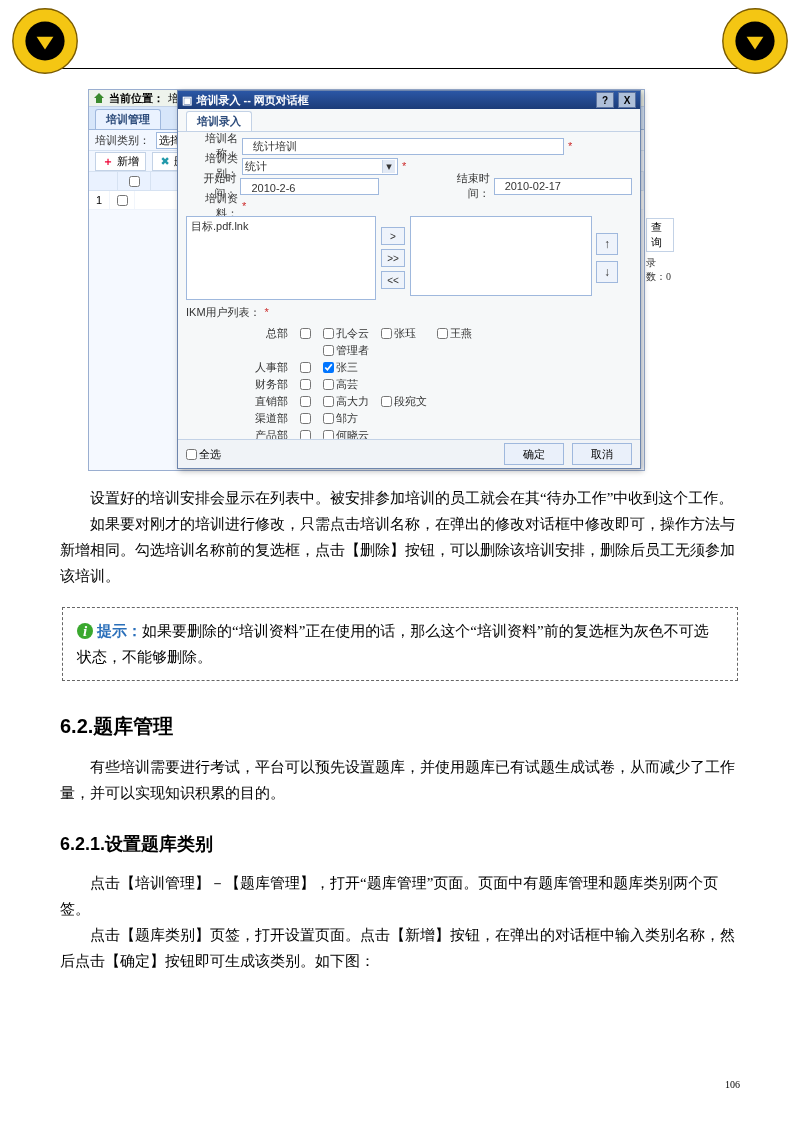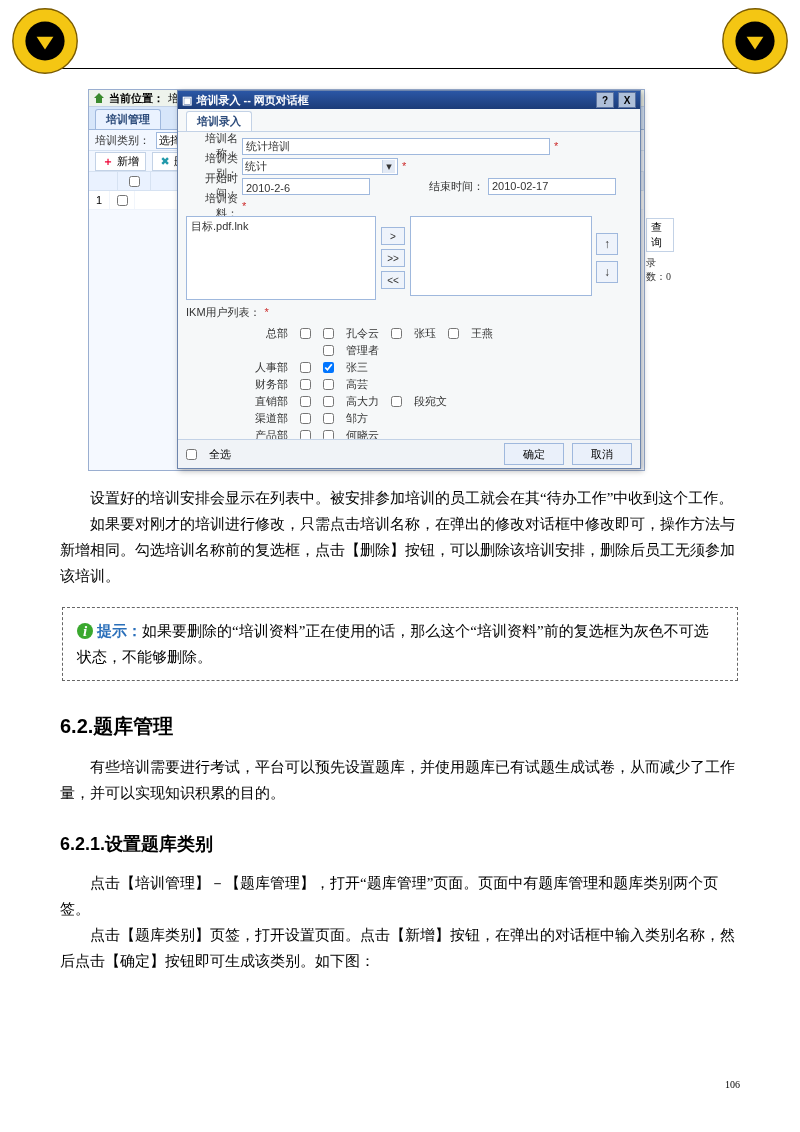--- a/index.html
+++ b/index.html
@@ -30,30 +30,30 @@
   
   .dlg { position:absolute; left:88px; top:0; width:462px; height:377px; background:#f6f8f9; border:1px solid #6d85ad; box-shadow:2px 2px 6px rgba(0,0,0,.3); }
   .dlg-title{height:18px;background:linear-gradient(#2b57a5,#1c3c78);color:#fff;display:flex;align-items:center;padding:0 4px;font-weight:bold;font-size:11px;gap:4px;}
   .dlg-title .spacer{flex:1;}
   .dlg-title .tbtn{width:16px;height:14px;background:#aebfd9;border:1px solid #5a72a0;display:inline-flex;align-items:center;justify-content:center;font-size:10px;color:#000;}
   .dlg-sub{height:22px;display:flex;align-items:flex-end;padding-left:8px;border-bottom:1px solid #c3d2e6;}
   .dlg-sub .tabA{background:#fff;border:1px solid #c3d2e6;border-bottom:none;border-radius:3px 3px 0 0;padding:2px 10px;font-weight:bold;color:#2b4a7a;}
   .dlg-body{padding:4px 8px 0 8px;font-size:11px;color:#333;}
   .frow{display:flex;align-items:center;height:20px;gap:4px;}
   .flab{width:52px;text-align:right;}
-  .finput{border:1px solid #9fb8dd;background:#fff;height:15px;padding:0 3px;display:inline-flex;align-items:center;}
+  .finput{border:1px solid #9fb8dd;background:#fff;height:15px;padding:0 10px;display:inline-flex;align-items:center;}
   .must{color:#cc2a2a;}
   .listbox{border:1px solid #9fb8dd;background:#fff;}
   .keys{width:26px;display:flex;flex-direction:column;gap:4px;align-items:center;justify-content:center;}
   .kbtn{width:22px;height:16px;border:1px solid #9fb8dd;background:#eef3fb;display:flex;align-items:center;justify-content:center;font-size:10px;}
   .rbtn{width:20px;height:20px;border:1px solid #9fb8dd;background:#eef3fb;display:flex;align-items:center;justify-content:center;font-size:12px;margin:3px 0;}
   .depts{padding:3px 0 0 60px;}
   .drow{display:flex;align-items:center;height:17px;gap:12px;}
   .dname{width:42px;text-align:right;}
-  .cklab{display:inline-flex;align-items:center;gap:12px;min-width:44px;}
+  .cklab{display:inline-flex;align-items:center;gap:2px;min-width:44px;}
   input[type=checkbox]{width:11px;height:11px;margin:0;}
   .dlg-foot{position:absolute;left:0;right:0;bottom:0;height:28px;border-top:1px solid #c3d2e6;display:flex;align-items:center;padding:0 8px;background:#f0f3f7;}
   .dlg-foot .spacer{flex:1;}
   .obtn{width:58px;height:20px;border:1px solid #9fb8dd;background:#eaf0fa;display:flex;align-items:center;justify-content:center;margin-left:8px;}
 
   
   .doc-text{font-size:15px;line-height:26px;margin-top:14px;}
   .doc-text p{margin:0;text-indent:2em;}
   .tip-box{border:1px dashed #666;padding:10px 14px;margin:18px 2px;font-size:15px;line-height:26px;}
   .tip-txt{color:#2a6fba;font-weight:bold;}

